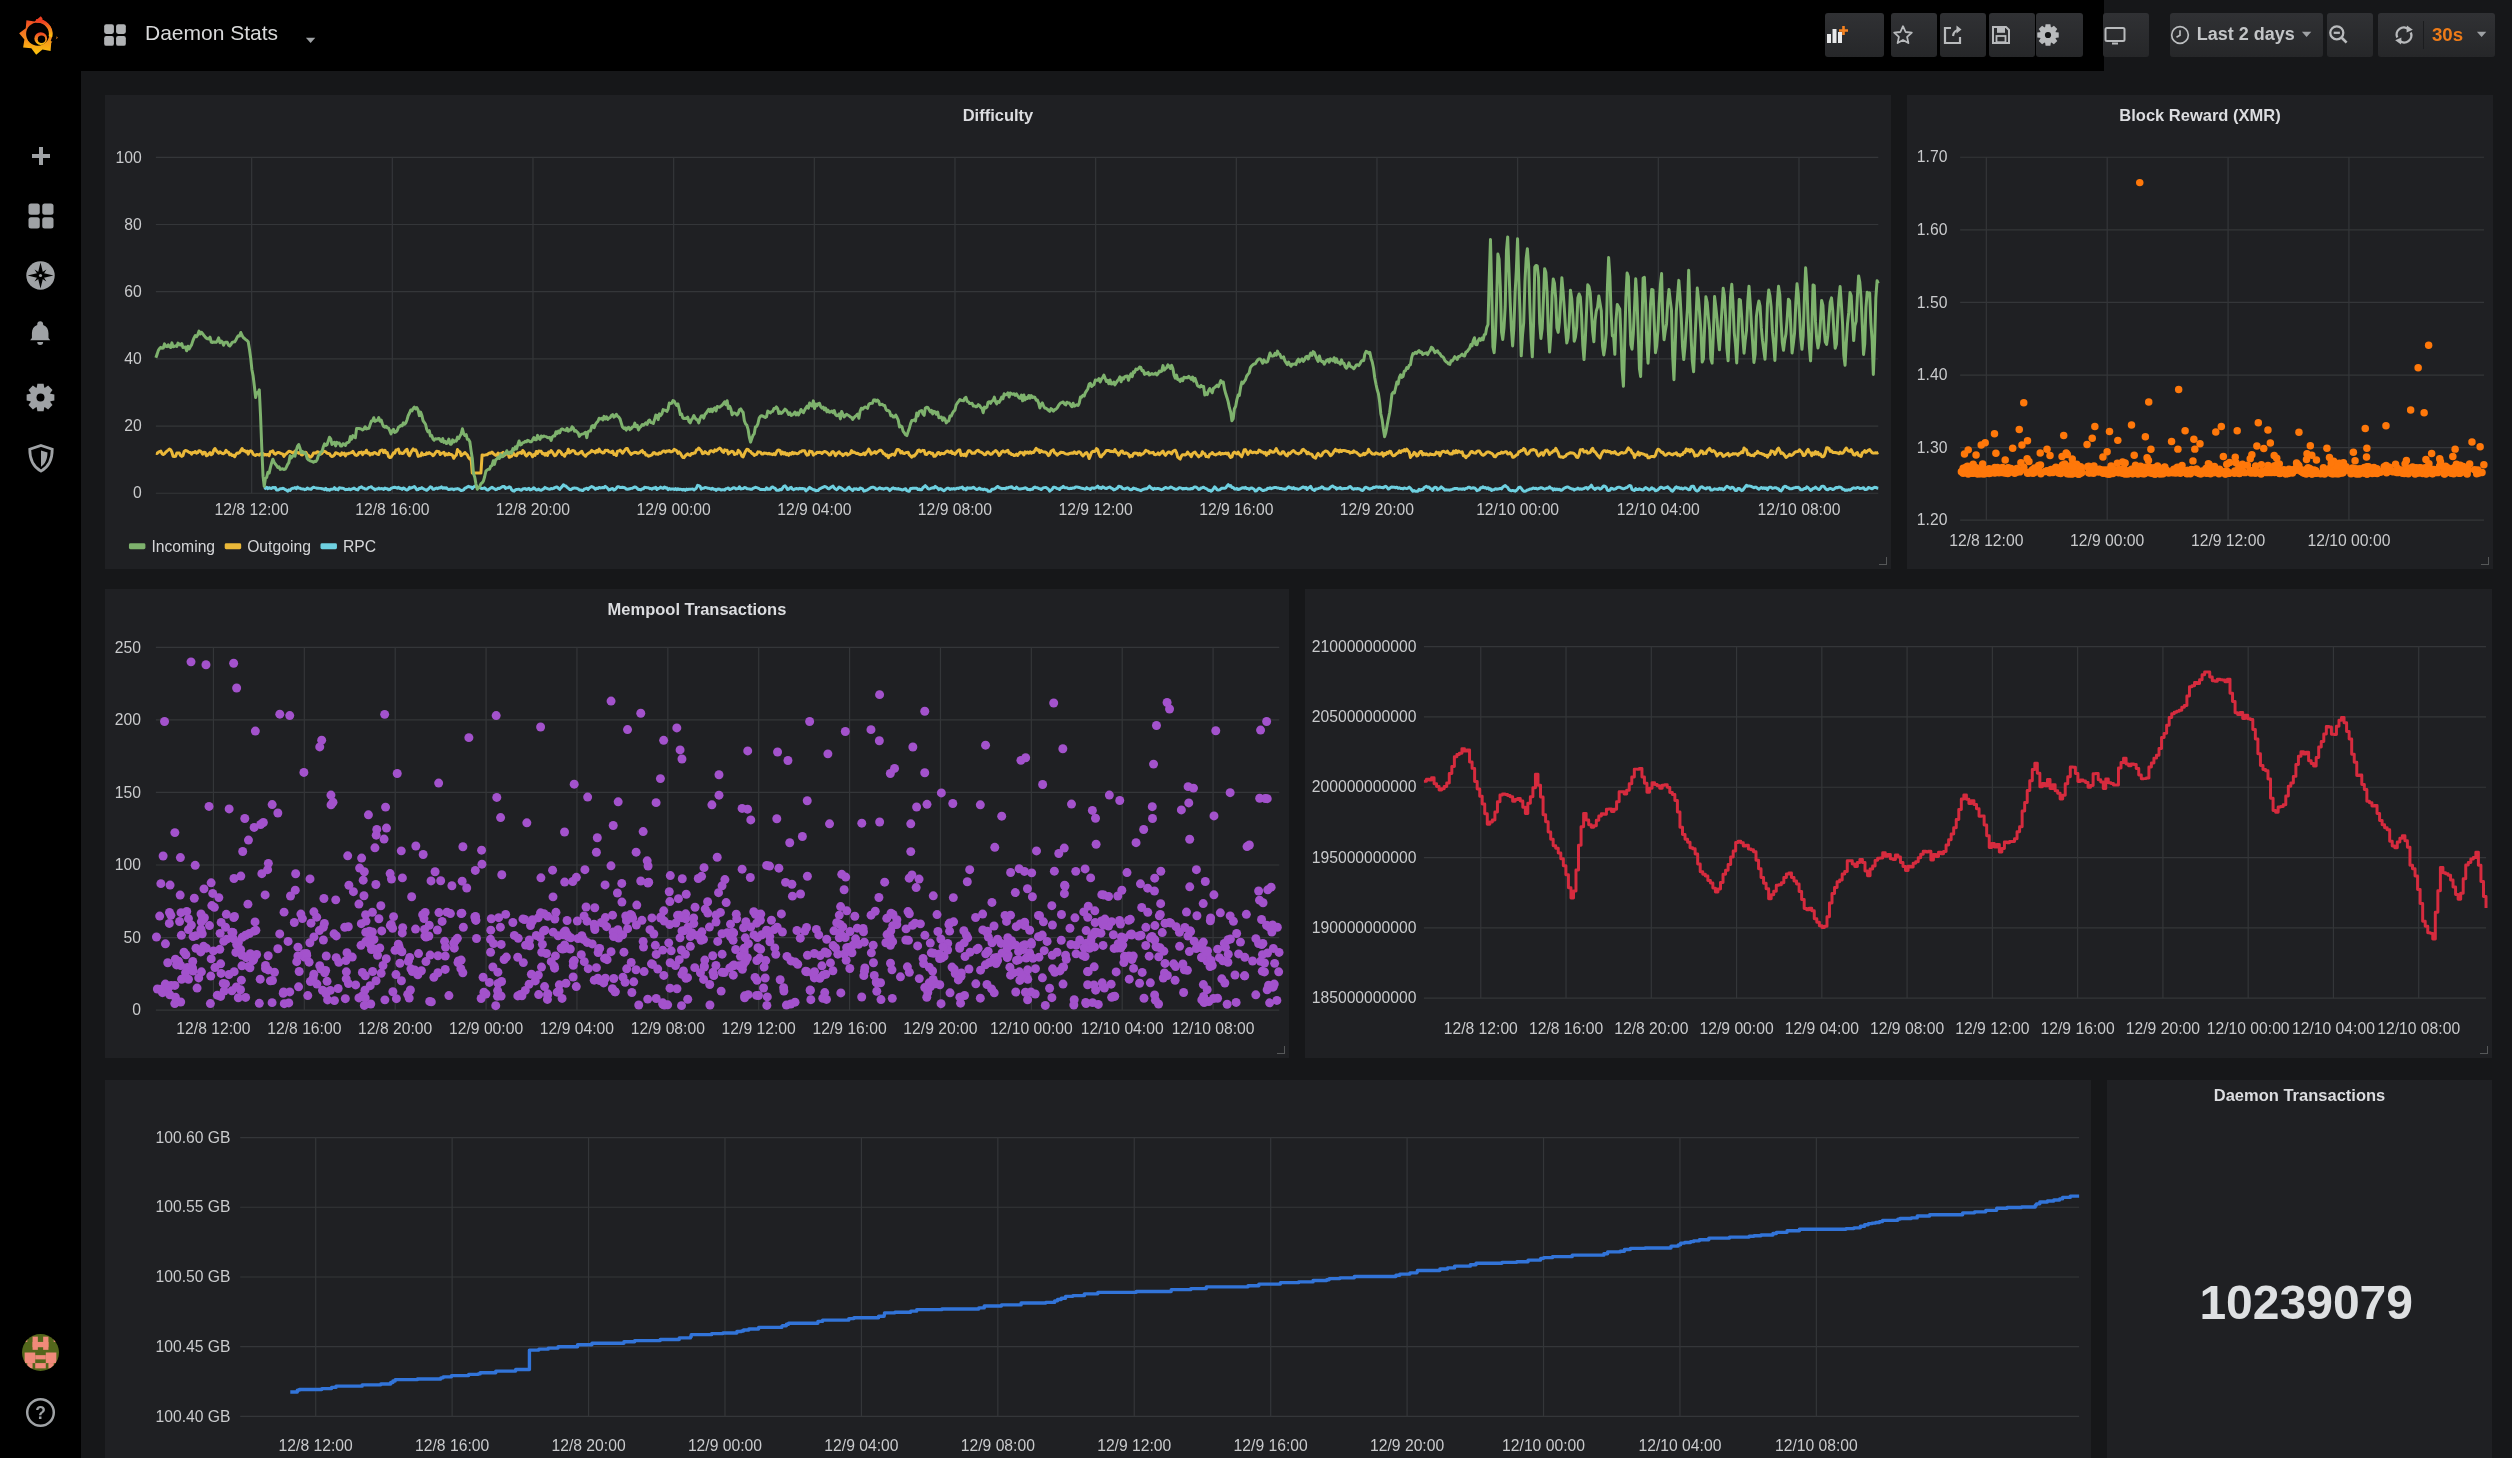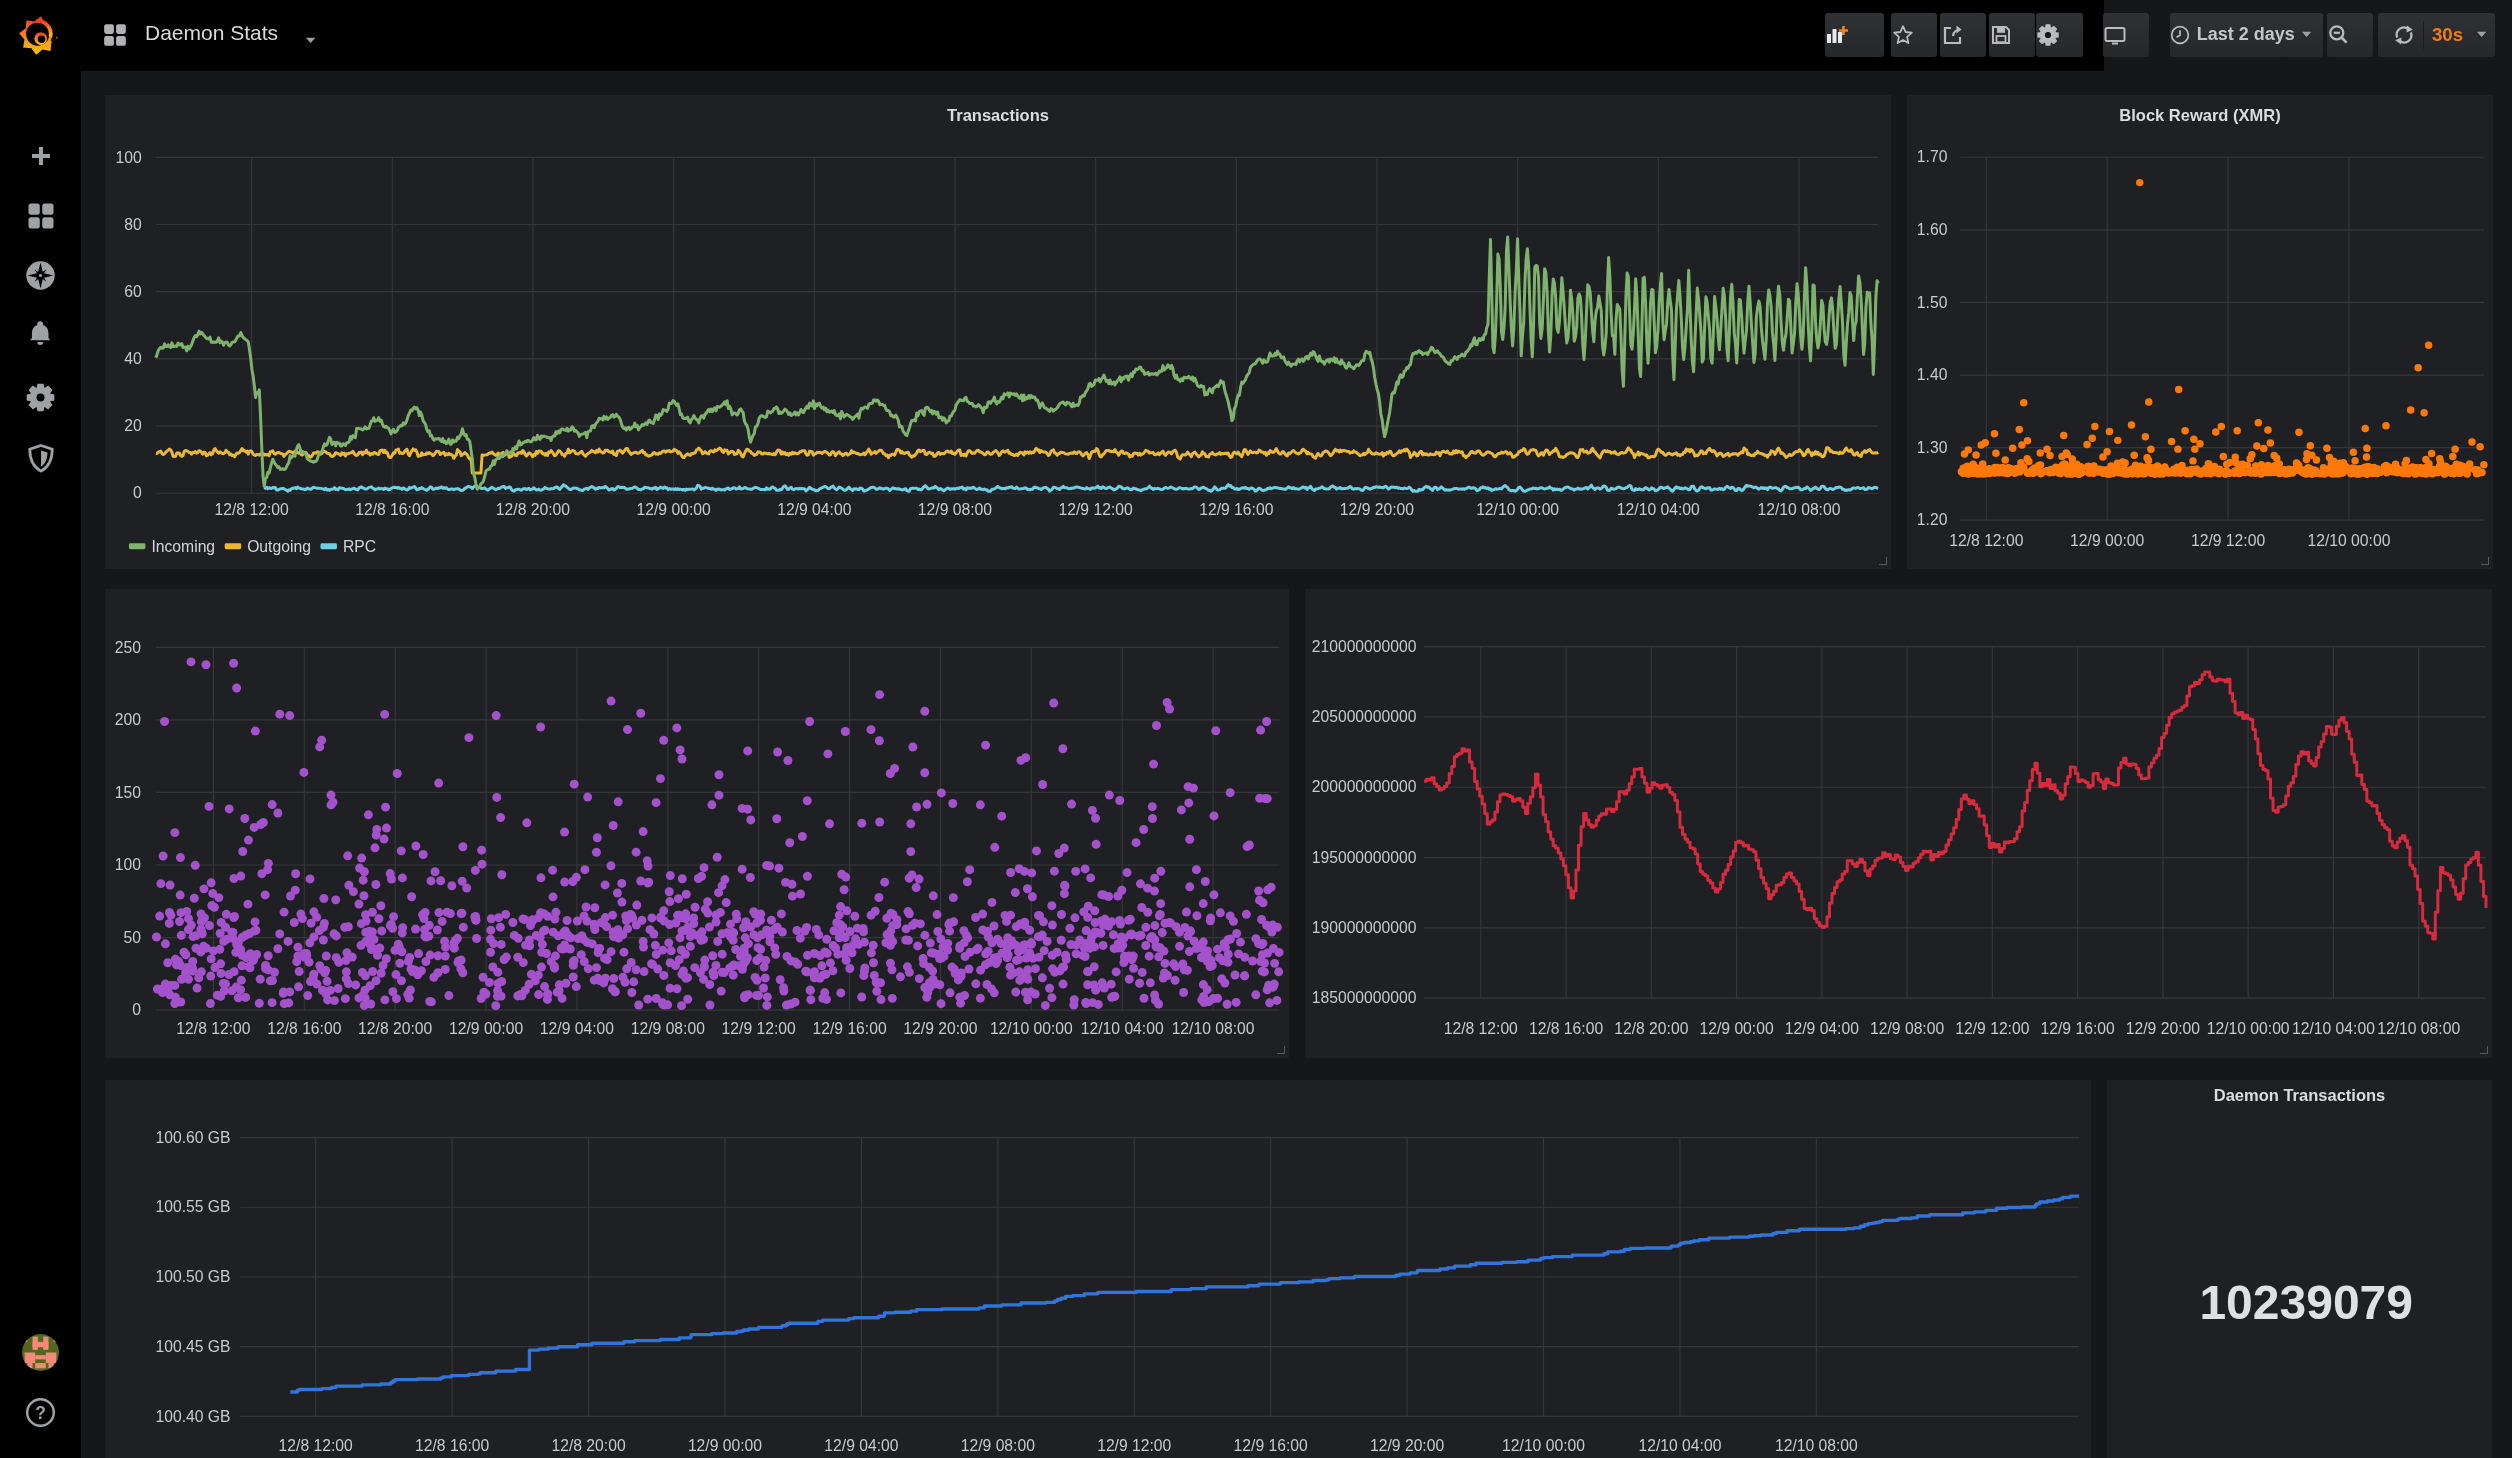--- a/index.html
+++ b/index.html
@@ -194,21 +194,21 @@
       </svg>
     </div>
     <div class="sicon" style="top:1397px;">
       <svg width="31" height="31" viewBox="0 0 24 24">
         <circle cx="12" cy="12" r="10.3" fill="none" stroke="#9fa2a5" stroke-width="1.9"></circle>
         <text x="12" y="16.8" text-anchor="middle" font-size="13.5" font-weight="bold" fill="#9fa2a5" font-family="Liberation Sans, sans-serif">?</text>
       </svg>
     </div>
   </div>
 <div class="panel" style="left:105px;top:95px;width:1786px;height:474px">
-    <div class="ptitle">Transactions</div>
+    <div class="ptitle">Difficulty</div>
     <div class="psvg"><svg width="1786" height="474" viewBox="0 0 2387 633">
         <line x1="68" y1="532.0" x2="2370" y2="532.0" stroke="#343639" stroke-width="1.6"></line>
         <text x="49" y="539.0" text-anchor="end" font-size="21" fill="#c9cacc">0</text>
         <line x1="68" y1="442.2" x2="2370" y2="442.2" stroke="#343639" stroke-width="1.6"></line>
         <text x="49" y="449.2" text-anchor="end" font-size="21" fill="#c9cacc">20</text>
         <line x1="68" y1="352.4" x2="2370" y2="352.4" stroke="#343639" stroke-width="1.6"></line>
         <text x="49" y="359.4" text-anchor="end" font-size="21" fill="#c9cacc">40</text>
         <line x1="68" y1="262.6" x2="2370" y2="262.6" stroke="#343639" stroke-width="1.6"></line>
         <text x="49" y="269.6" text-anchor="end" font-size="21" fill="#c9cacc">60</text>
         <line x1="68" y1="172.8" x2="2370" y2="172.8" stroke="#343639" stroke-width="1.6"></line>
@@ -963,20 +963,21 @@
         <circle cx="673.0" cy="420.6" r="5" fill="#ff780a"></circle>
         <circle cx="691.0" cy="424.4" r="5" fill="#ff780a"></circle>
         <circle cx="640.0" cy="441.9" r="5" fill="#ff780a"></circle>
         <circle cx="150.0" cy="446.8" r="5" fill="#ff780a"></circle>
         <circle cx="420.0" cy="442.9" r="5" fill="#ff780a"></circle>
         <circle cx="300.0" cy="440.9" r="5" fill="#ff780a"></circle>
       </svg></div>
     <div class="rcorner"></div>
   </div>
 <div class="panel" style="left:105px;top:589px;width:1184px;height:469px">
+    <div class="ptitle">Mempool Transactions</div>
     <div class="psvg"><svg width="1184" height="469" viewBox="0 0 1583 627">
         <line x1="68" y1="563.0" x2="1570" y2="563.0" stroke="#343639" stroke-width="1.6"></line>
         <text x="48" y="570.0" text-anchor="end" font-size="21" fill="#c9cacc">0</text>
         <line x1="68" y1="466.0" x2="1570" y2="466.0" stroke="#343639" stroke-width="1.6"></line>
         <text x="48" y="473.0" text-anchor="end" font-size="21" fill="#c9cacc">50</text>
         <line x1="68" y1="369.0" x2="1570" y2="369.0" stroke="#343639" stroke-width="1.6"></line>
         <text x="48" y="376.0" text-anchor="end" font-size="21" fill="#c9cacc">100</text>
         <line x1="68" y1="272.0" x2="1570" y2="272.0" stroke="#343639" stroke-width="1.6"></line>
         <text x="48" y="279.0" text-anchor="end" font-size="21" fill="#c9cacc">150</text>
         <line x1="68" y1="175.0" x2="1570" y2="175.0" stroke="#343639" stroke-width="1.6"></line>

